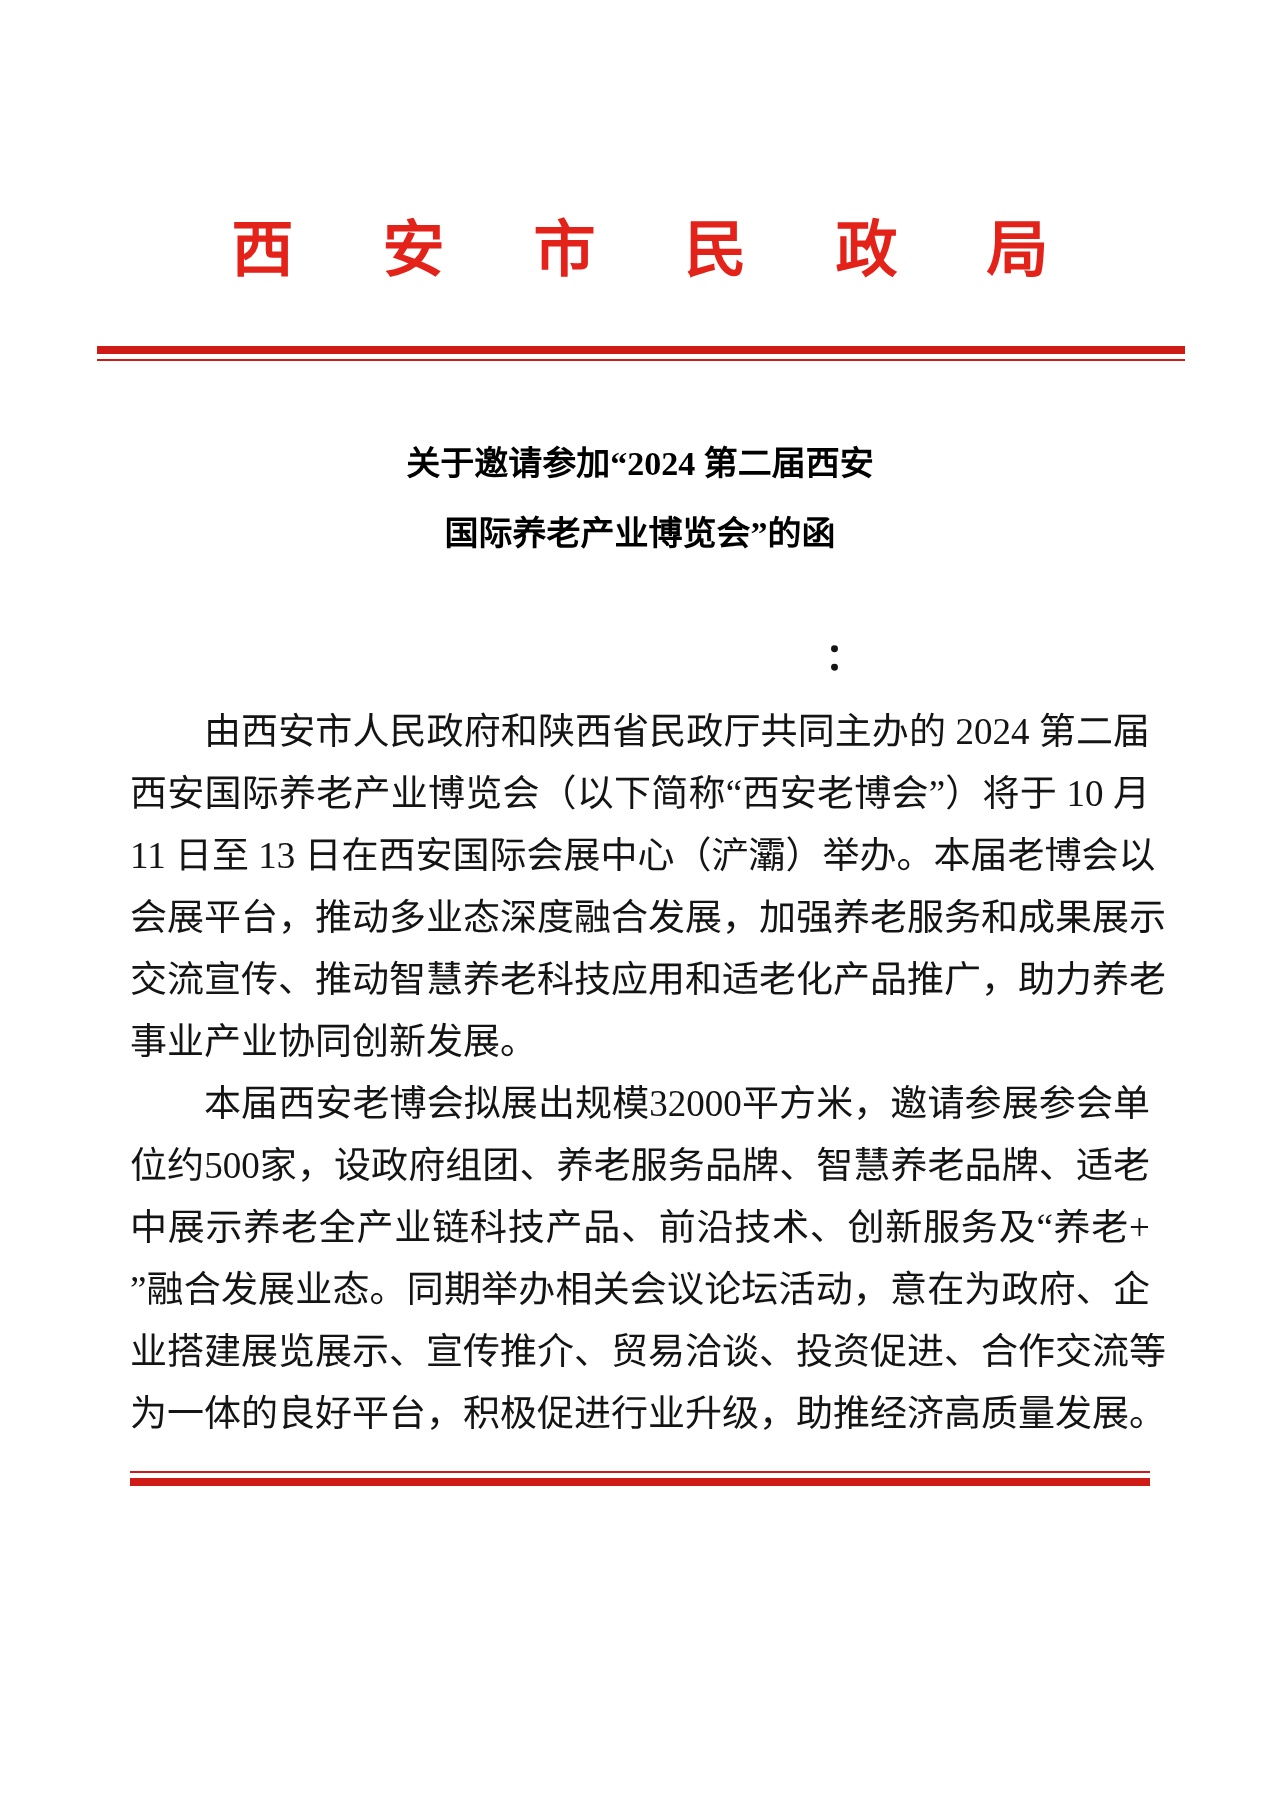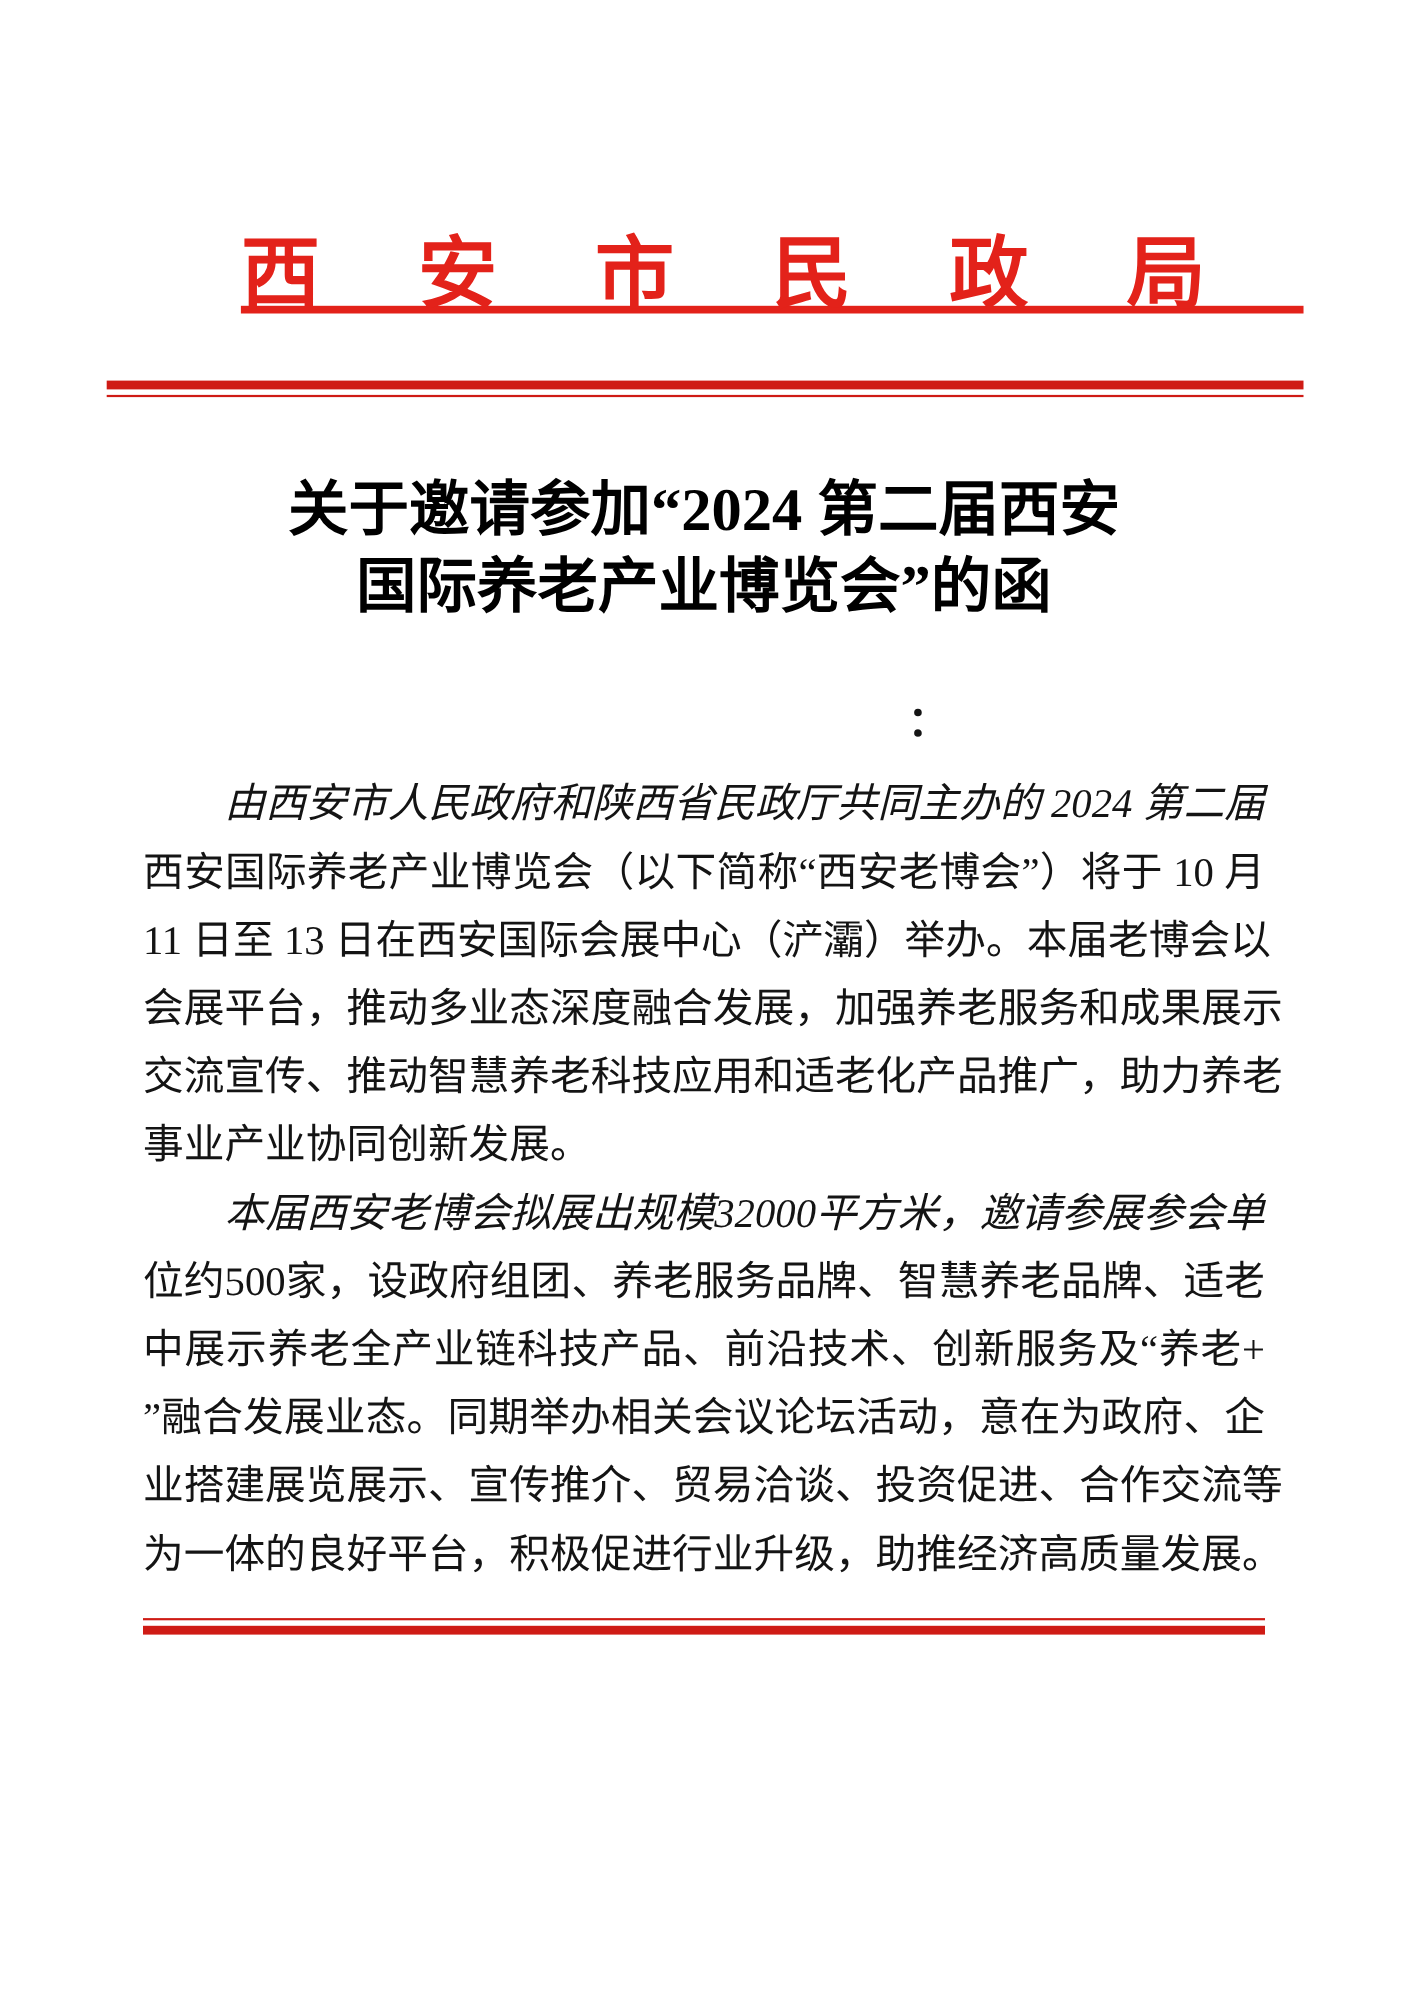--- a/index.html
+++ b/index.html
@@ -17,38 +17,38 @@
     position:relative;
     width:1280px;
     height:1809px;
     margin:0 auto;
     background:#ffffff;
     padding:200px 130px 0 130px;
     overflow:hidden;
   }
   
   .letterhead{
-    font-size:72px;
+    font-size:62px;
     line-height:100px;
     font-weight:bold;
     color:var(--brand_red);
+    text-align:center;
     letter-spacing:89px;
     text-indent:89px;
     white-space:nowrap;
-    text-decoration:underline;
   }
   .rule-header{margin:46px -35px 0 -33px;}
   .rule-header .rule-thick{height:8px;background:var(--rule_red);}
   .rule-header .rule-thin{height:2px;background:var(--rule_red);margin-top:5px;}
   
   .doc-title{
     margin-top:68px;
     text-align:center;
     font-weight:bold;
-    font-size:55px;
+    font-size:34px;
     line-height:70px;
     color:#000000;
   }
   
   .salutation{
     margin-top:66px;
     font-size:38px;
     line-height:44px;
     padding-left:695px;
     font-weight:bold;
@@ -56,21 +56,21 @@
   
   .body-text{margin-top:22px;}
   .line{
     font-size:37px;
     line-height:62px;
     height:62px;
     text-align:justify;
     text-align-last:justify;
     white-space:nowrap;
   }
-  .line.indent{text-indent:2em;font-style:italic;}
+  .line.indent{text-indent:2em;}
   .line.short{text-align:right;text-align-last:left;}
   
   .rule-footer{margin-top:26px;}
   .rule-footer .rule-thin{height:2px;background:var(--rule_red);}
   .rule-footer .rule-thick{height:8px;background:var(--rule_red);margin-top:5px;}
 </style>
 </head>
 <body>
 
 <div class="page">

